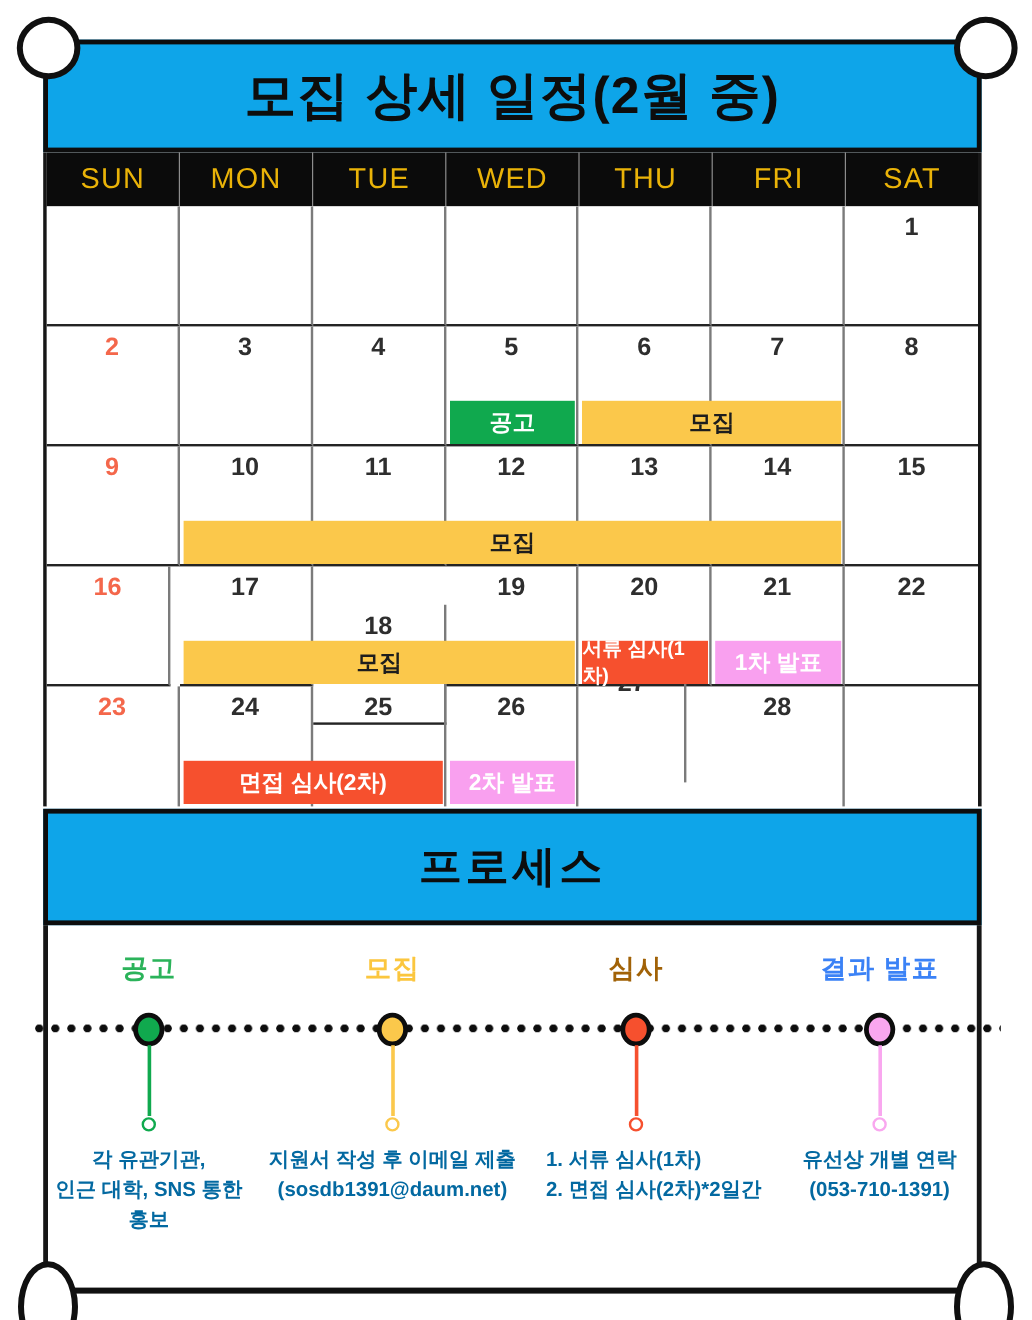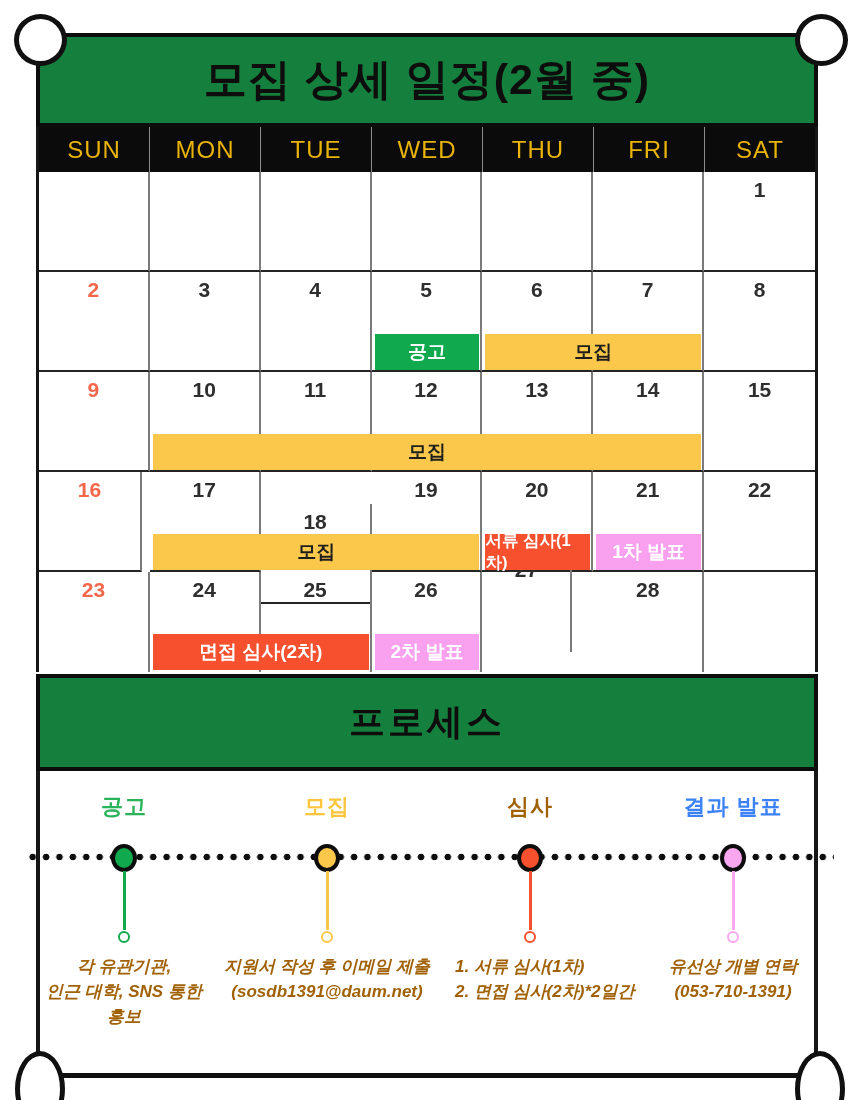--- a/index.html
+++ b/index.html
@@ -13,21 +13,21 @@
   
   .ring{position:absolute;background:#ffffff;border:5px solid #101010;border-radius:50%;z-index:9;box-sizing:border-box;}
   .ring.tl{left:14px;top:14px;width:53px;height:52px;}
   .ring.tr{left:795px;top:14px;width:53px;height:52px;}
   .ring.bl{left:15px;top:1051px;width:50px;height:76px;}
   .ring.br{left:795px;top:1051px;width:50px;height:76px;}
 
   
   .banner{
     position:absolute;left:36px;width:782px;box-sizing:border-box;
-    background:#15803d;border:4px solid #0d0d0d;
+    background:#0ea5e9;border:4px solid #0d0d0d;
     display:flex;align-items:center;justify-content:center;
     color:#0d0d0d;font-weight:bold;
   }
   .banner.title{top:33px;height:94px;font-size:43px;letter-spacing:1px;}
   .banner.process{top:674px;height:97px;font-size:36px;letter-spacing:3px;}
 
   
   .calendar{
     position:absolute;left:36px;top:127px;width:782px;box-sizing:border-box;
     border-left:3px solid #161616;border-right:3px solid #161616;background:#fff;
@@ -71,21 +71,21 @@
     position:absolute;left:50%;margin-left:-13px;top:52px;width:18px;height:20px;
     border:4px solid #0d0d0d;border-radius:50%;box-sizing:content-box;
   }
   .ms-stem{position:absolute;left:50%;margin-left:-1.5px;top:79px;width:3px;height:59px;}
   .ms-ring{
     position:absolute;left:50%;margin-left:-6px;top:139px;width:8px;height:8px;
     border-radius:50%;background:#fff;border-width:2.5px;border-style:solid;box-sizing:content-box;
   }
   .ms-desc{
     position:absolute;top:162px;left:0;width:100%;box-sizing:border-box;
-    font-size:17px;line-height:25px;font-weight:bold;color:#a16207;text-align:center;font-style:italic;
+    font-size:17px;line-height:25px;font-weight:bold;color:#0369a1;text-align:center;
   }
   .ms-desc.left{text-align:left;padding-left:30px;}
 </style>
 </head>
 <body>
 
 <div class="page">
 
   <div class="ring tl"></div>
   <div class="ring tr"></div>

